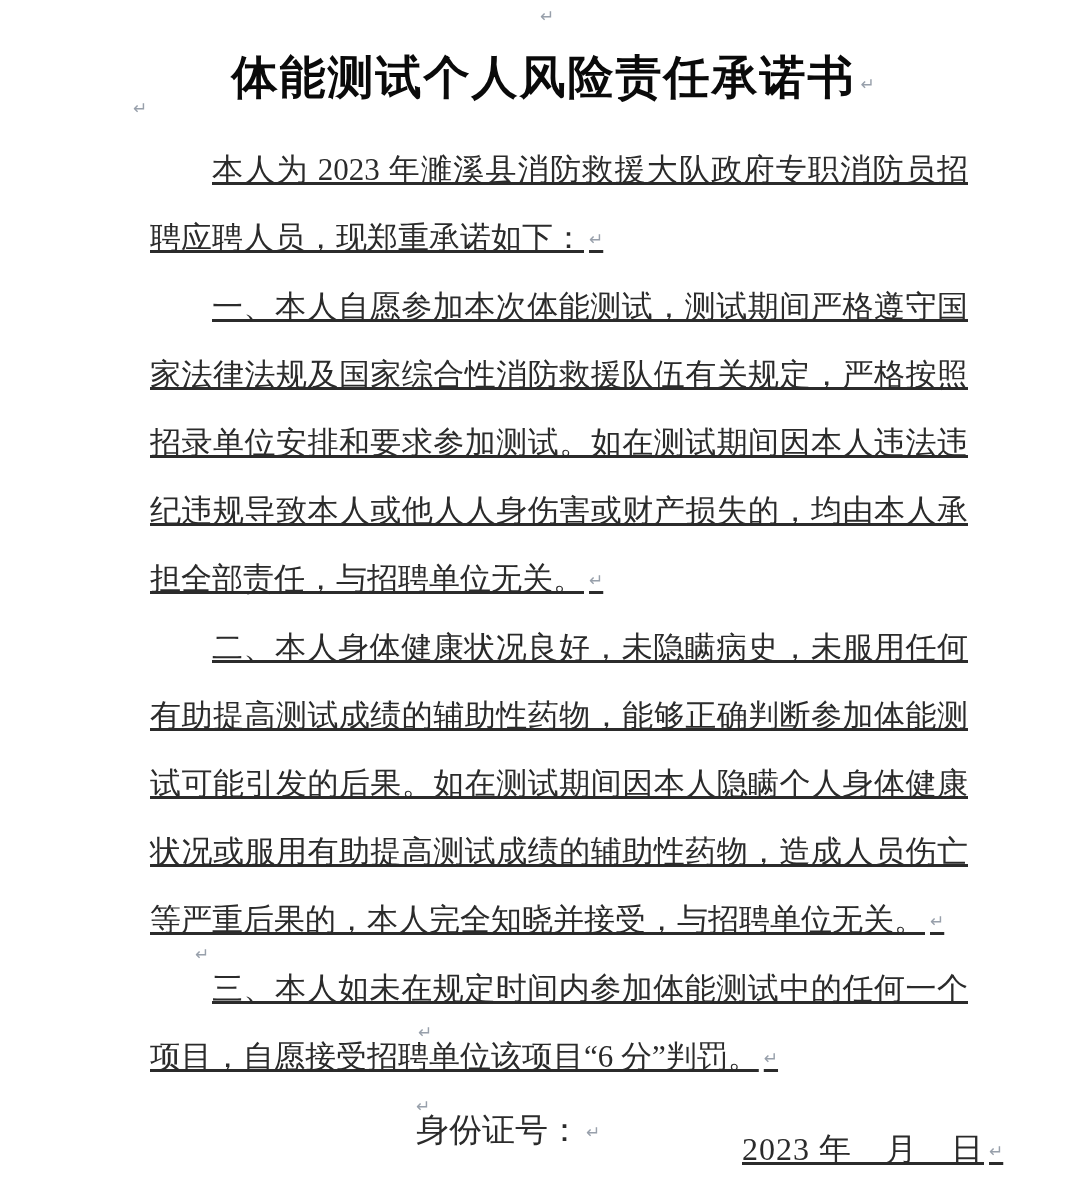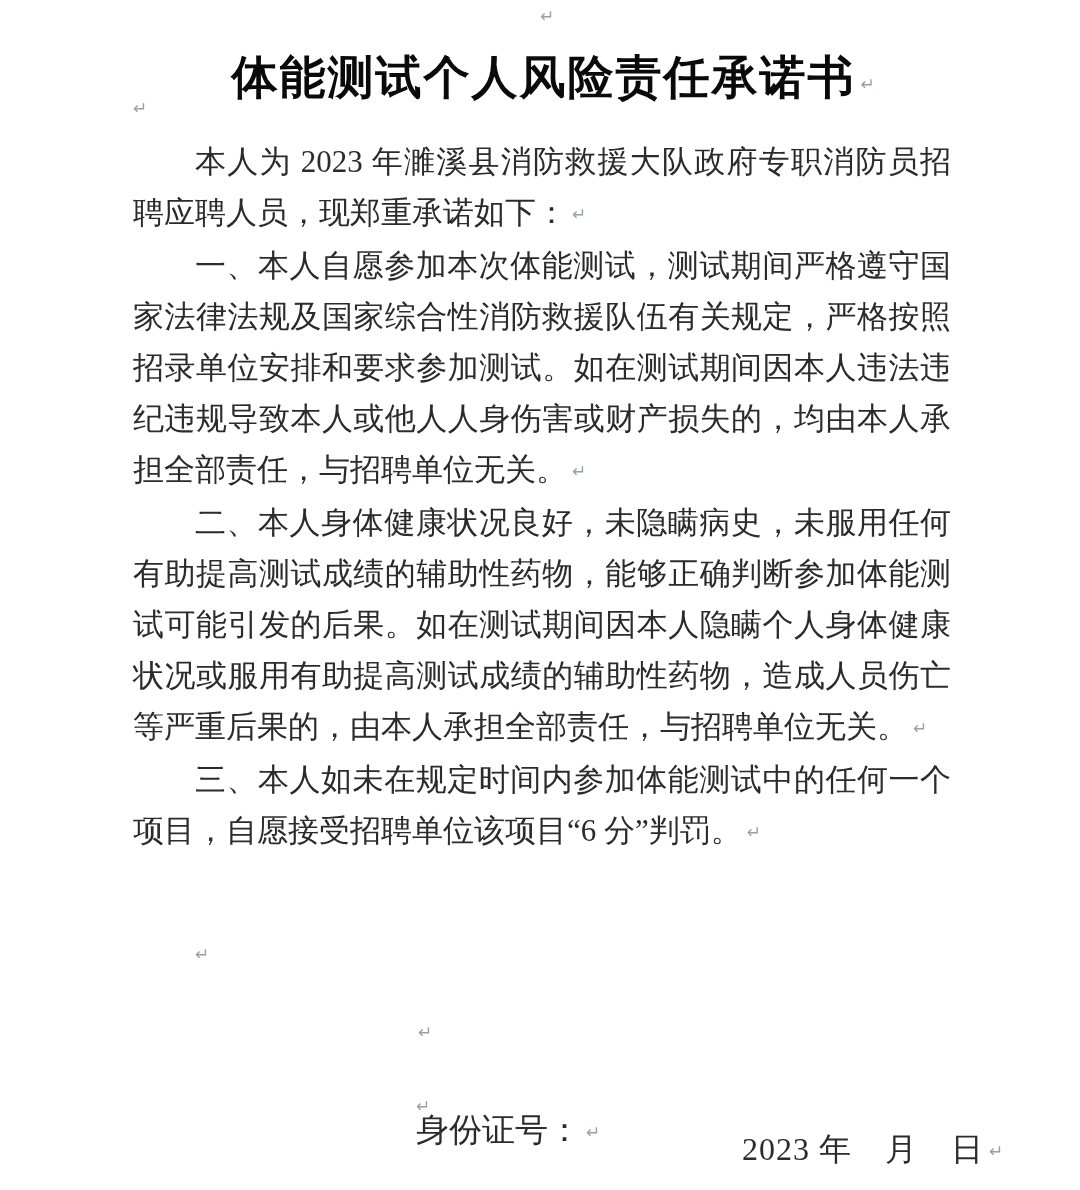--- a/index.html
+++ b/index.html
@@ -21,26 +21,27 @@
     text-align: center;
     font-size: 46px;
     font-weight: bold;
     color: #0a0a0a;
     letter-spacing: 2px;
     white-space: nowrap;
   }
   .doc-body {
     position: absolute;
     top: 136px;
-    left: 133px;
+    left: 150px;
     width: 818px;
     font-size: 31px;
-    line-height: 51px;
+    line-height: 68px;
     color: #2b2b2b;
     text-align: justify;
+    text-decoration: underline;
   }
   .para {
     margin: 0;
     text-indent: 2em;
   }
   .mark {
     font-family: "DejaVu Sans", sans-serif;
     font-size: 17px;
     font-weight: normal;
     color: #98a0ab;
@@ -76,28 +77,28 @@
 
   <span class="abs-mark" style="left:540px; top:6px;">↵</span>
 
   <h1 class="doc-title"><span>体能测试个人风险责任承诺书</span><span class="mark">↵</span></h1>
 
   <span class="abs-mark" style="left:133px; top:98px;">↵</span>
 
   <div class="doc-body">
     <p class="para"><span>本人为 2023 年濉溪县消防救援大队政府专职消防员招聘应聘人员，现郑重承诺如下：</span><span class="mark">↵</span></p>
     <p class="para"><span>一、本人自愿参加本次体能测试，测试期间严格遵守国家法律法规及国家综合性消防救援队伍有关规定，严格按照招录单位安排和要求参加测试。如在测试期间因本人违法违纪违规导致本人或他人人身伤害或财产损失的，均由本人承担全部责任，与招聘单位无关。</span><span class="mark">↵</span></p>
-    <p class="para"><span>二、本人身体健康状况良好，未隐瞒病史，未服用任何有助提高测试成绩的辅助性药物，能够正确判断参加体能测试可能引发的后果。如在测试期间因本人隐瞒个人身体健康状况或服用有助提高测试成绩的辅助性药物，造成人员伤亡等严重后果的，由本人承担全部责任，与招聘单位无关。</span><span class="mark">↵</span></p>
+    <p class="para"><span>二、本人身体健康状况良好，未隐瞒病史，未服用任何有助提高测试成绩的辅助性药物，能够正确判断参加体能测试可能引发的后果。如在测试期间因本人隐瞒个人身体健康状况或服用有助提高测试成绩的辅助性药物，造成人员伤亡等严重后果的，本人完全知晓并接受，与招聘单位无关。</span><span class="mark">↵</span></p>
     <p class="para"><span>三、本人如未在规定时间内参加体能测试中的任何一个项目，自愿接受招聘单位该项目“6 分”判罚。</span><span class="mark">↵</span></p>
   </div>
 
   <span class="abs-mark" style="left:195px; top:944px;">↵</span>
 
 
   <span class="abs-mark" style="left:418px; top:1022px;">↵</span>
 
   <div class="sig-line" style="left:416px; top:1108px;text-align:right;"><span>身份证号：</span><span class="mark">↵</span></div>
 
   <span class="abs-mark" style="left:416px; top:1096px;">↵</span>
 
-  <div class="date-line" style="left:742px; top:1128px;"><span>2023 年　月　日</span><span class="mark">↵</span></div>
+  <div class="date-line" style="left:742px; top:1128px;text-decoration:underline;"><span>2023 年　月　日</span><span class="mark">↵</span></div>
 
 </div>
 
 </body></html>

